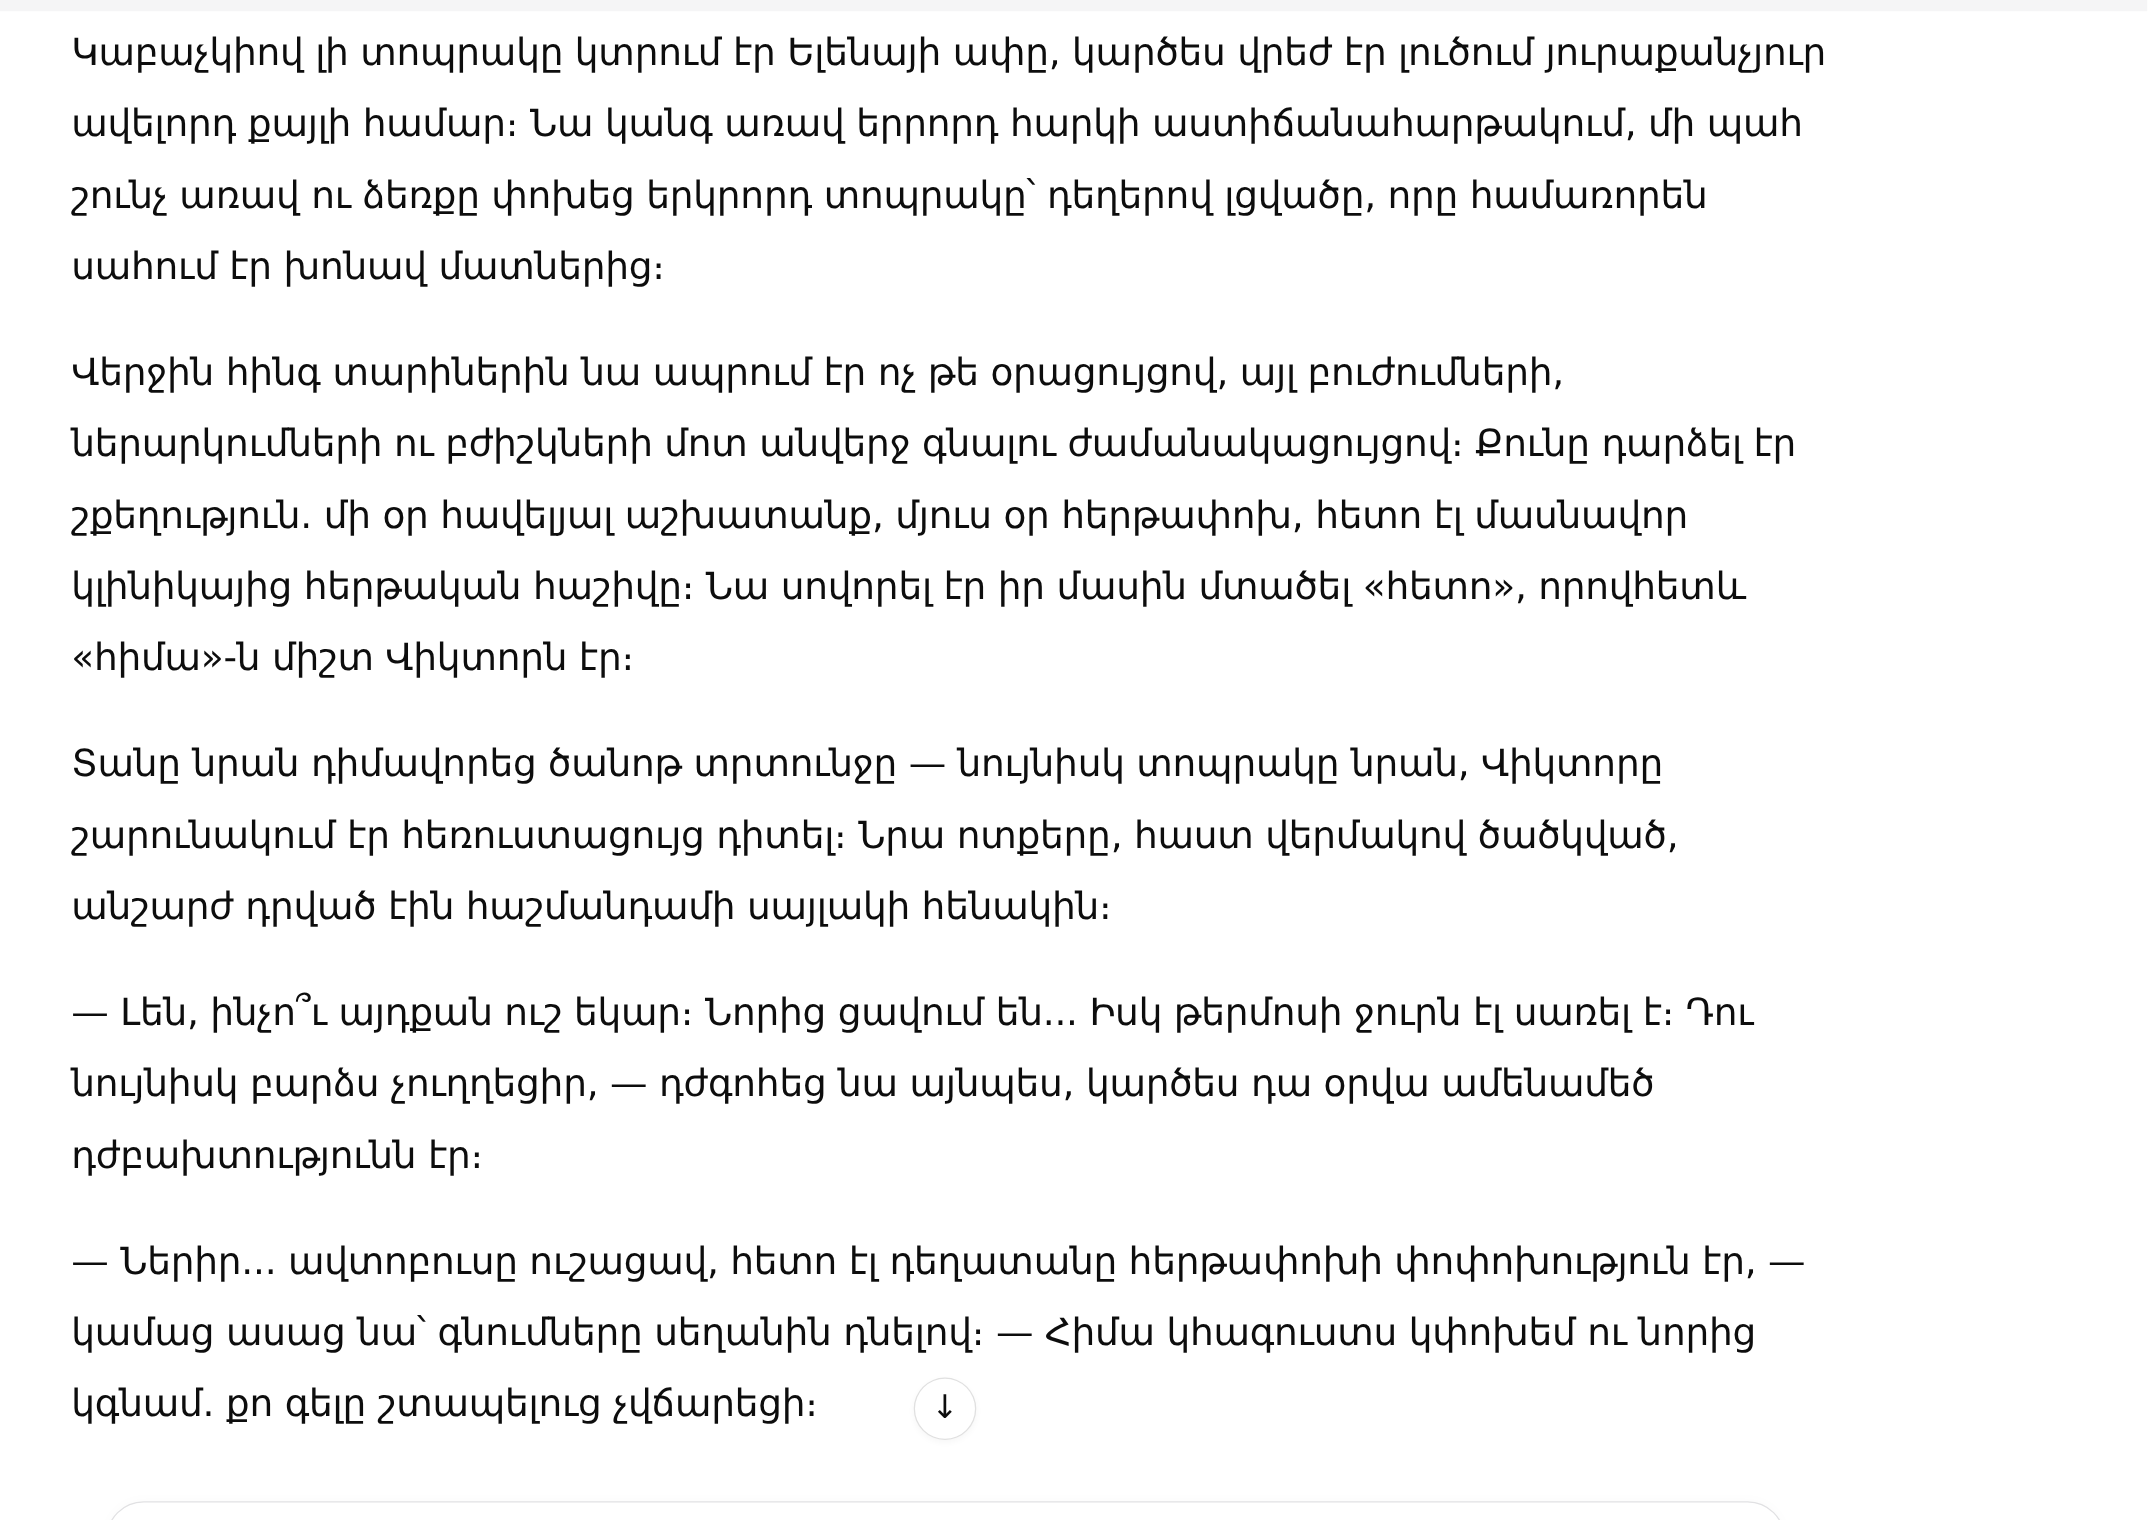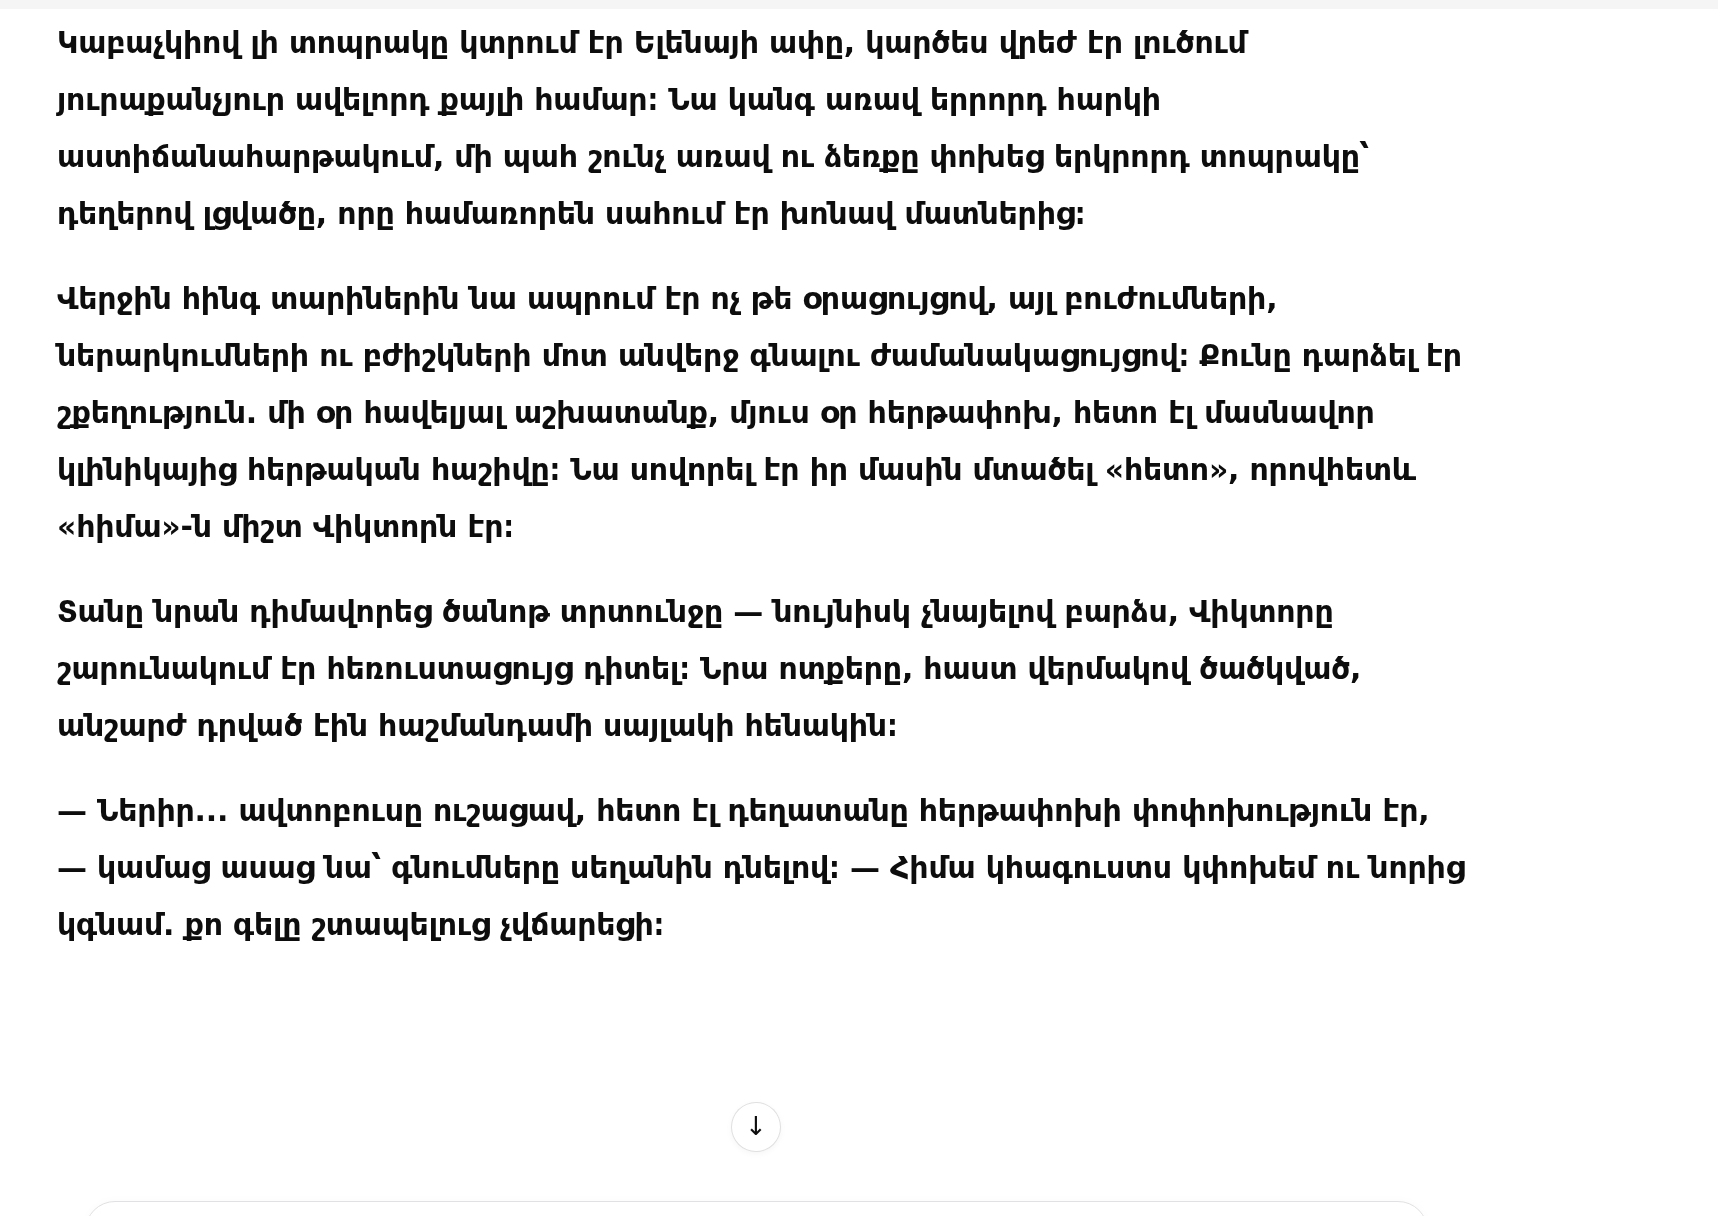--- a/index.html
+++ b/index.html
@@ -27,21 +27,20 @@
     top: 9px;
     left: 57px;
     width: 1408px;
     color: #0d0d0d;
     font-size: 30px;
     line-height: 57px;
     letter-spacing: -0.2px;
   }
   .message p {
     margin: 0 0 28px 0;
-    font-weight: bold;
   }
   .message p:first-child {
     margin-top: 5px;
   }
   .scroll-btn {
     position: absolute;
     left: 731px;
     top: 1102px;
     width: 50px;
     height: 50px;
@@ -78,21 +77,22 @@
   }
 </style>
 </head>
 <body>
 
 <div class="top-strip"></div>
 
 <div class="message">
   <p>Կաբաչկիով լի տոպրակը կտրում էր Ելենայի ափը, կարծես վրեժ էր լուծում յուրաքանչյուր ավելորդ քայլի համար։ Նա կանգ առավ երրորդ հարկի աստիճանահարթակում, մի պահ շունչ առավ ու ձեռքը փոխեց երկրորդ տոպրակը՝ դեղերով լցվածը, որը համառորեն սահում էր խոնավ մատներից։</p>
   <p>Վերջին հինգ տարիներին նա ապրում էր ոչ թե օրացույցով, այլ բուժումների, ներարկումների ու բժիշկների մոտ անվերջ գնալու ժամանակացույցով։ Քունը դարձել էր շքեղություն. մի օր հավելյալ աշխատանք, մյուս օր հերթափոխ, հետո էլ մասնավոր կլինիկայից հերթական հաշիվը։ Նա սովորել էր իր մասին մտածել «հետո», որովհետև «հիմա»-ն միշտ Վիկտորն էր։</p>
-  <p>Տանը նրան դիմավորեց ծանոթ տրտունջը — նույնիսկ չնայելով բարձս, Վիկտորը շարունակում էր հեռուստացույց դիտել։ Նրա ոտքերը, հաստ վերմակով ծածկված, անշարժ դրված էին հաշմանդամի սայլակի հենակին։</p>
+  <p>Տանը նրան դիմավորեց ծանոթ տրտունջը — նույնիսկ տոպրակը նրան, Վիկտորը շարունակում էր հեռուստացույց դիտել։ Նրա ոտքերը, հաստ վերմակով ծածկված, անշարժ դրված էին հաշմանդամի սայլակի հենակին։</p>
+  <p>— Լեն, ինչո՞ւ այդքան ուշ եկար։ Նորից ցավում են... Իսկ թերմոսի ջուրն էլ սառել է։ Դու նույնիսկ բարձս չուղղեցիր, — դժգոհեց նա այնպես, կարծես դա օրվա ամենամեծ դժբախտությունն էր։</p>
   <p>— Ներիր... ավտոբուսը ուշացավ, հետո էլ դեղատանը հերթափոխի փոփոխություն էր, — կամաց ասաց նա՝ գնումները սեղանին դնելով։ — Հիմա կհագուստս կփոխեմ ու նորից կգնամ. քո գելը շտապելուց չվճարեցի։</p>
 
 </div>
 
 <div class="scroll-btn">
   <span class="glyph">↓</span>
 </div>
 
 <div class="composer"></div>
 

